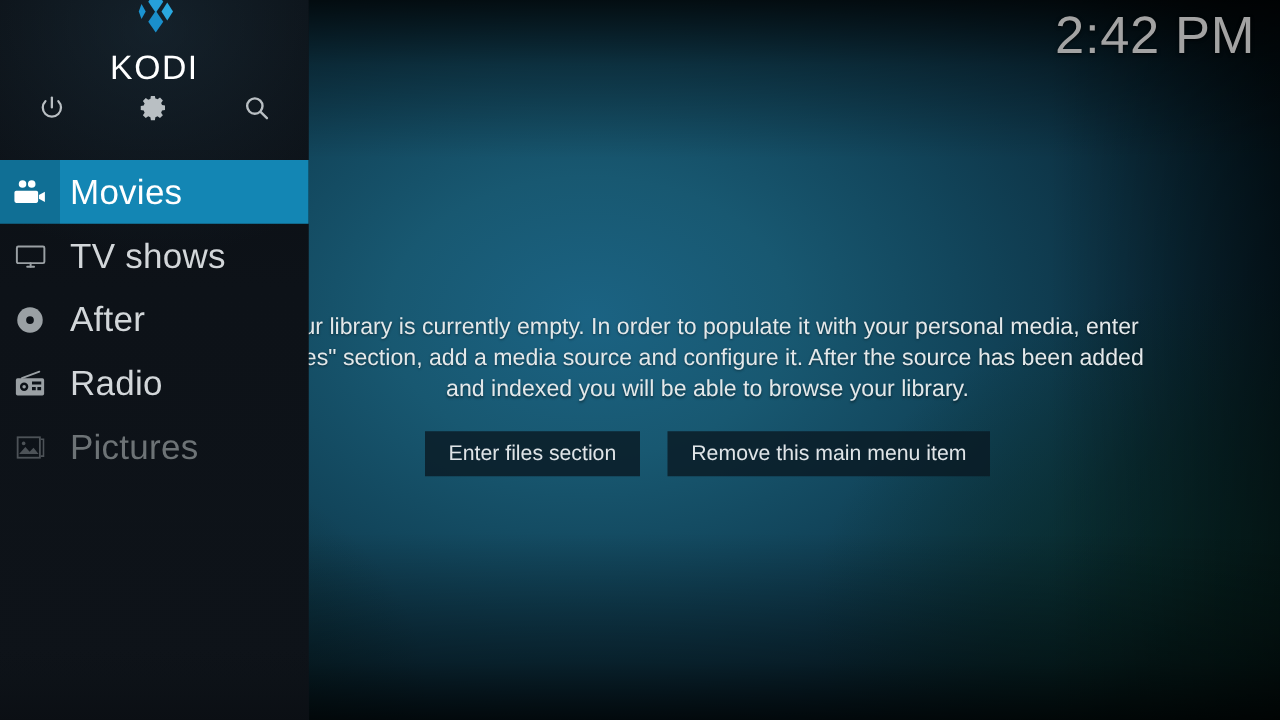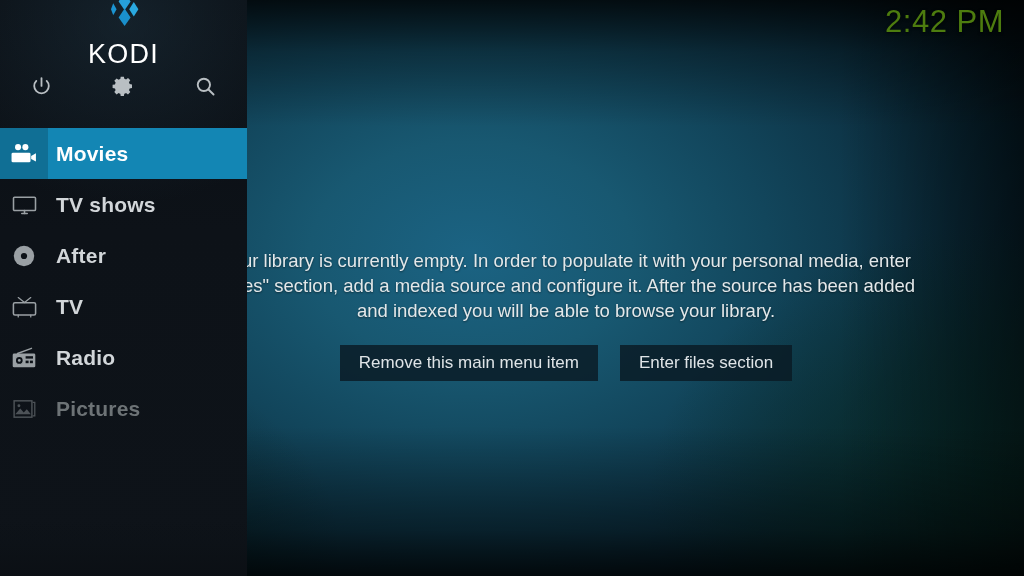--- a/index.html
+++ b/index.html
@@ -38,22 +38,22 @@
       linear-gradient(to right, rgba(0,0,0,0.45) 0%, rgba(0,0,0,0) 14%, rgba(0,0,0,0) 82%, rgba(0,0,0,0.5) 100%);
   }
 
   
   .topbar {
     position:absolute; left:0; top:0; width:1024px; height:56px;
     z-index:40;
   }
   .clock {
     position:absolute; right:20px; top:4px;
-    font-size:31px; font-weight:300; letter-spacing:0.5px;
-    color:#4d7c0f;
+    font-size:42px; font-weight:300; letter-spacing:0.5px;
+    color:#a3a3a3;
     font-family:"Liberation Sans", sans-serif;
     text-shadow:0 1px 3px rgba(0,0,0,0.7);
   }
 
   
   .sidebar {
     position:absolute; left:0; top:0;
     width:247px; height:576px;
     background:linear-gradient(to bottom, #0a0e13 0%, #0d1218 40%, #0e1319 100%);
     z-index:30;
@@ -100,21 +100,21 @@
     display:flex; align-items:center;
     cursor:pointer;
   }
   .menu-item .mi-icon {
     width:48px; height:51px;
     display:flex; align-items:center; justify-content:center;
     flex:0 0 48px;
   }
   .menu-item .mi-icon svg { display:block; }
   .menu-item .mi-label {
-    font-size:21px; font-weight:700;
+    font-size:28px; font-weight:400;
     color:#d2d6d9;
     padding-left:8px;
     letter-spacing:0.2px;
   }
   .menu-item.selected .mi-bg-label {
     position:absolute; left:48px; top:0; right:0; height:51px;
     background:#1386b4;
   }
   .menu-item.selected .mi-bg-icon {
     position:absolute; left:0; top:0; width:48px; height:51px;
@@ -259,30 +259,20 @@
         <div class="mi-icon">
           <svg width="24" height="24" viewBox="0 0 24 24">
             <circle cx="12" cy="12" r="10.2" fill="#9aa0a4"></circle>
             <circle cx="12" cy="12" r="3.1" fill="#0d1218"></circle>
           </svg>
         </div>
         <div class="mi-label">After</div>
       </div>
 
 
-      <div class="menu-item">
-        <div class="mi-icon">
-          <svg width="27" height="24" viewBox="0 0 28 24" fill="none" stroke="#9aa0a4" stroke-width="1.6">
-            <rect x="2.5" y="7.5" width="23" height="12.8" rx="1.6"></rect>
-            <path d="M14 7.3 L7.5 2.2 M14 7.3 L20.5 2.2" stroke-linecap="round" stroke-width="1.3"></path>
-            <path d="M7.5 20.3 v2 M20.5 20.3 v2" stroke-linecap="round" stroke-width="1.3"></path>
-          </svg>
-        </div>
-        <div class="mi-label">TV</div>
-      </div>
 
       <div class="menu-item">
         <div class="mi-icon">
           <svg width="26" height="24" viewBox="0 0 26 24" fill="none" stroke="#9aa0a4" stroke-width="1.5">
             <path d="M6.5 7.5 L20.5 2.3" stroke-linecap="round" stroke-width="1.4"></path>
             <rect x="1.7" y="7.5" width="22.6" height="13.8" rx="1.4" fill="#9aa0a4" stroke="none"></rect>
             <circle cx="8.3" cy="14.4" r="4.1" fill="#0d1218"></circle>
             <circle cx="8.3" cy="14.4" r="1.4" fill="#9aa0a4" stroke="none"></circle>
             <rect x="14.6" y="10.2" width="7.4" height="2.4" fill="#0d1218" stroke="none"></rect>
             <rect x="14.6" y="14.6" width="3" height="2.6" fill="#0d1218" stroke="none"></rect>
@@ -307,19 +297,19 @@
 
     </div>
 
     <div class="sidebar-fade"></div>
   </div>
 
   <div class="content">
     <div class="empty-block">
       <div class="empty-text">Your library is currently empty. In order to populate it with your personal media, enter "Files" section, add a media source and configure it. After the source has been added and indexed you will be able to browse your library.</div>
       <div class="btn-row">
+        <button class="btn">Enter files section</button>
         <button class="btn">Remove this main menu item</button>
-        <button class="btn">Enter files section</button>
       </div>
     </div>
   </div>
 
 </div>
 
 </body></html>

